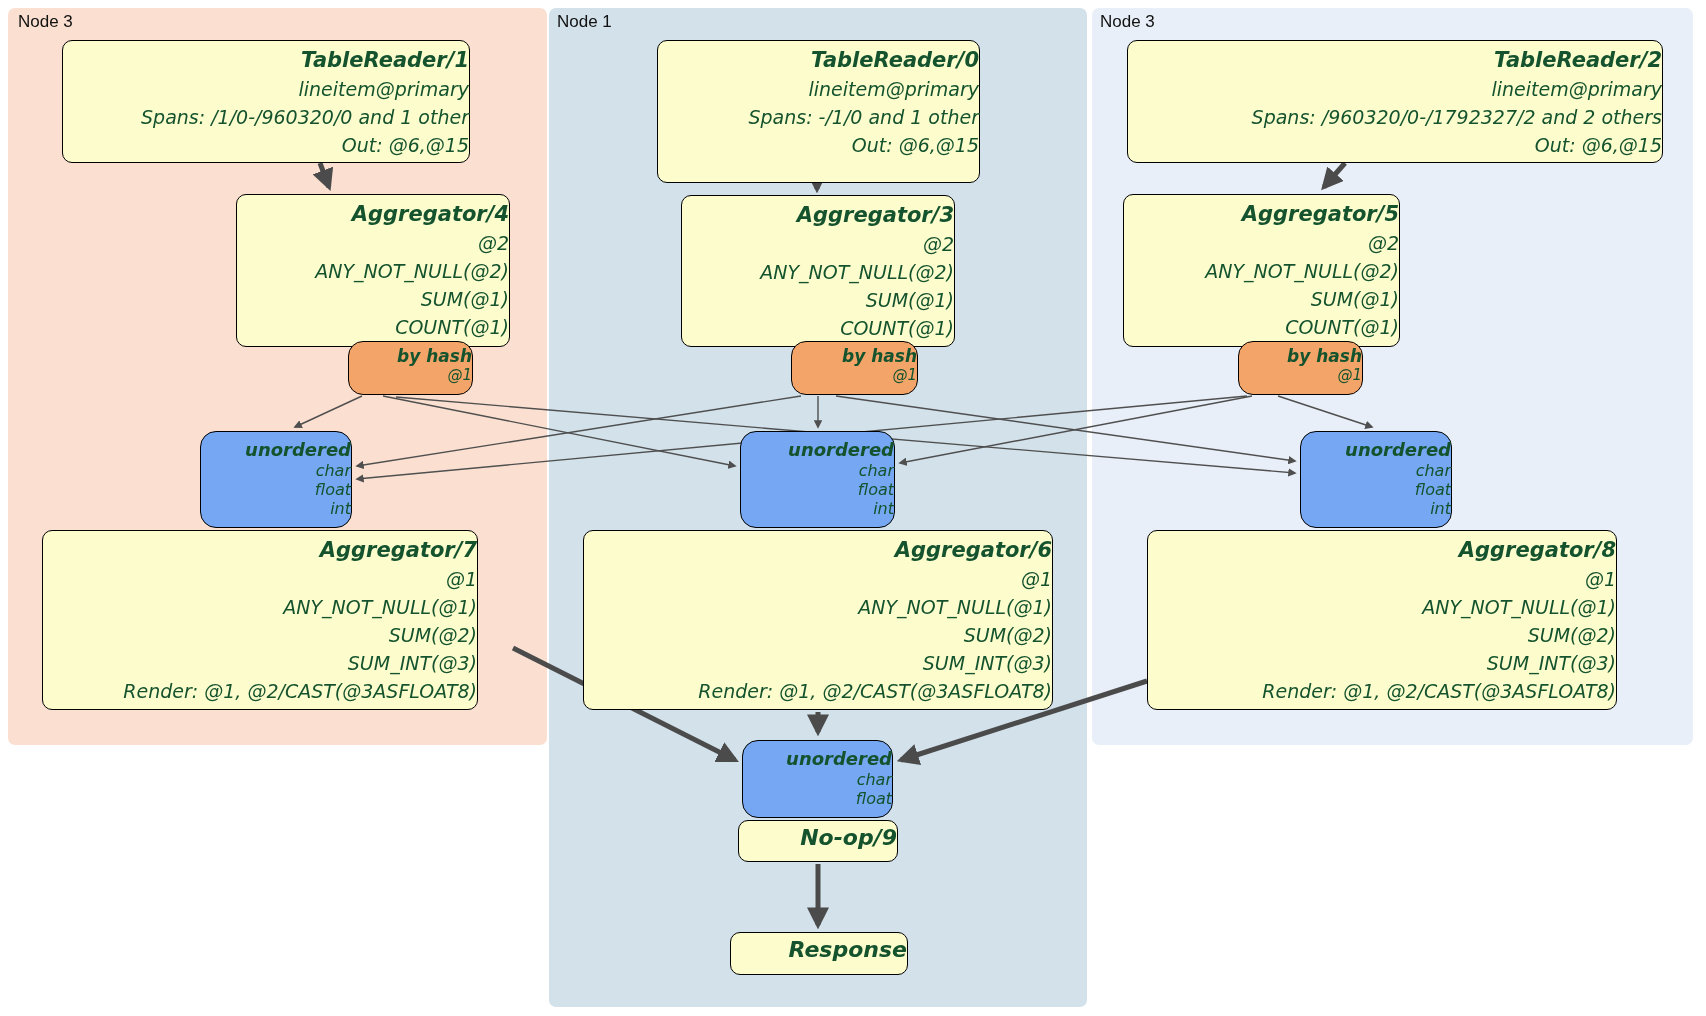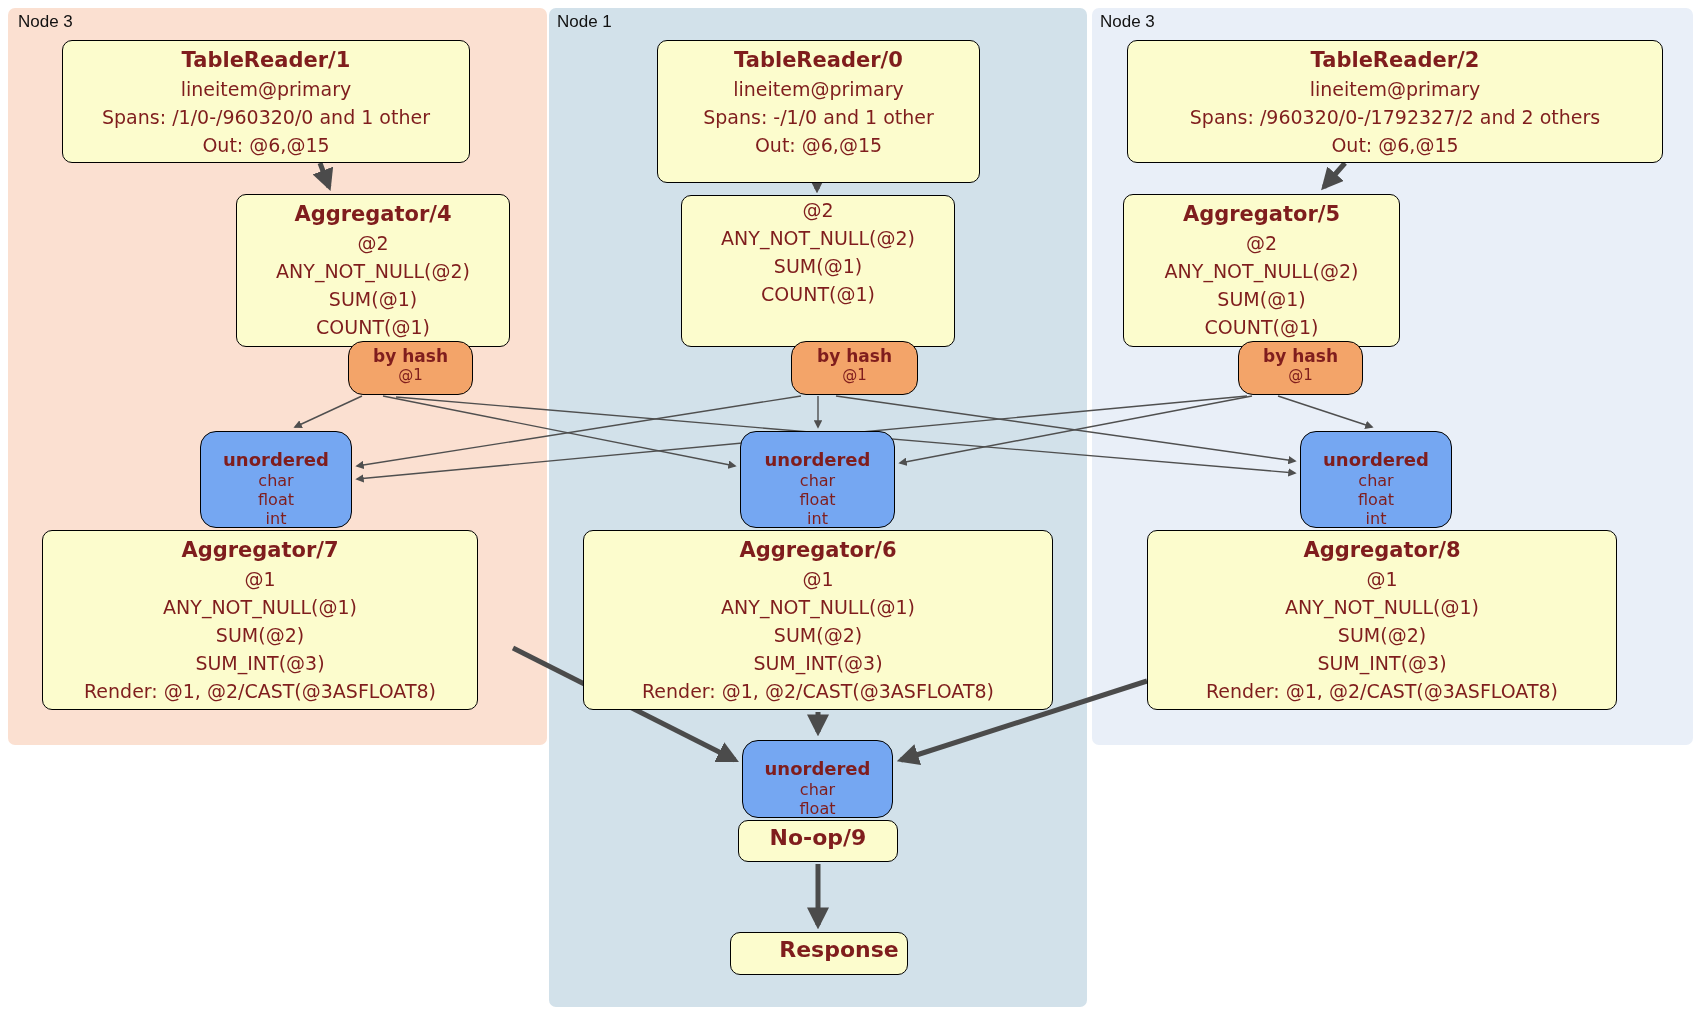--- a/index.html
+++ b/index.html
@@ -8,31 +8,31 @@
     background:#ffffff; font-family:"DejaVu Sans", sans-serif;
   }
   .region { position:absolute; border-radius:7px; z-index:1; }
   .region-label {
     position:absolute; z-index:2; font-family:"Liberation Sans", sans-serif;
     font-size:17px; color:#111;
   }
   #edges { position:absolute; left:0; top:0; z-index:2; pointer-events:none; }
   .box {
     position:absolute; box-sizing:border-box; border:1.5px solid #000;
-    text-align:center; color:#7f1d1d; z-index:3;
+    text-align:right; color:#14532d; z-index:3;font-style:italic;
   }
   .proc { background:#fcfccd; border-radius:10px; }
   .hash { background:#f3a469; border-radius:15px; z-index:4;margin-left:36px; }
   .stream { background:#75a7f2; border-radius:16px; z-index:4; }
   .title { font-weight:bold; }
   .proc .title { font-size:21px; line-height:30px; padding-top:4px; }
   .proc .body-line { font-size:19px; line-height:28px; white-space:nowrap; }
   .hash .title { font-size:17px; line-height:20px; padding-top:4px; }
   .hash .body-line { font-size:15px; line-height:18px; }
-  .stream .title { font-size:18px; line-height:23px; padding-top:16px; }
+  .stream .title { font-size:18px; line-height:23px; padding-top:6px; }
   .stream .body-line { font-size:16px; line-height:19px; }
   .label-only .title { font-size:22px; line-height:34px; padding-top:0; }
 </style>
 </head>
 <body>
 
 <div id="canvas">
 
   <div class="region" style="left:8px; top:8px; width:539px; height:737px; background:#fbe0d1;"></div>
   <div class="region" style="left:549px; top:8px; width:538px; height:999px; background:#d2e1ea;"></div>
@@ -110,20 +110,21 @@
   </div>
 
   <div class="box proc" style="left:657px; top:40px; width:323px; height:143px;">
     <div class="title">TableReader/0</div>
     <div class="body-line">lineitem@primary</div>
     <div class="body-line">Spans: -/1/0 and 1 other</div>
     <div class="body-line">Out: @6,@15</div>
   </div>
 
   <div class="box proc" style="left:681px; top:195px; width:274px; height:152px;">
+    <div class="title">Aggregator/3</div>
     <div class="body-line">@2</div>
     <div class="body-line">ANY_NOT_NULL(@2)</div>
     <div class="body-line">SUM(@1)</div>
     <div class="body-line">COUNT(@1)</div>
   </div>
 
   <div class="box hash" style="left:755px; top:341px; width:127px; height:54px;">
     <div class="title">by hash</div>
     <div class="body-line">@1</div>
   </div>

